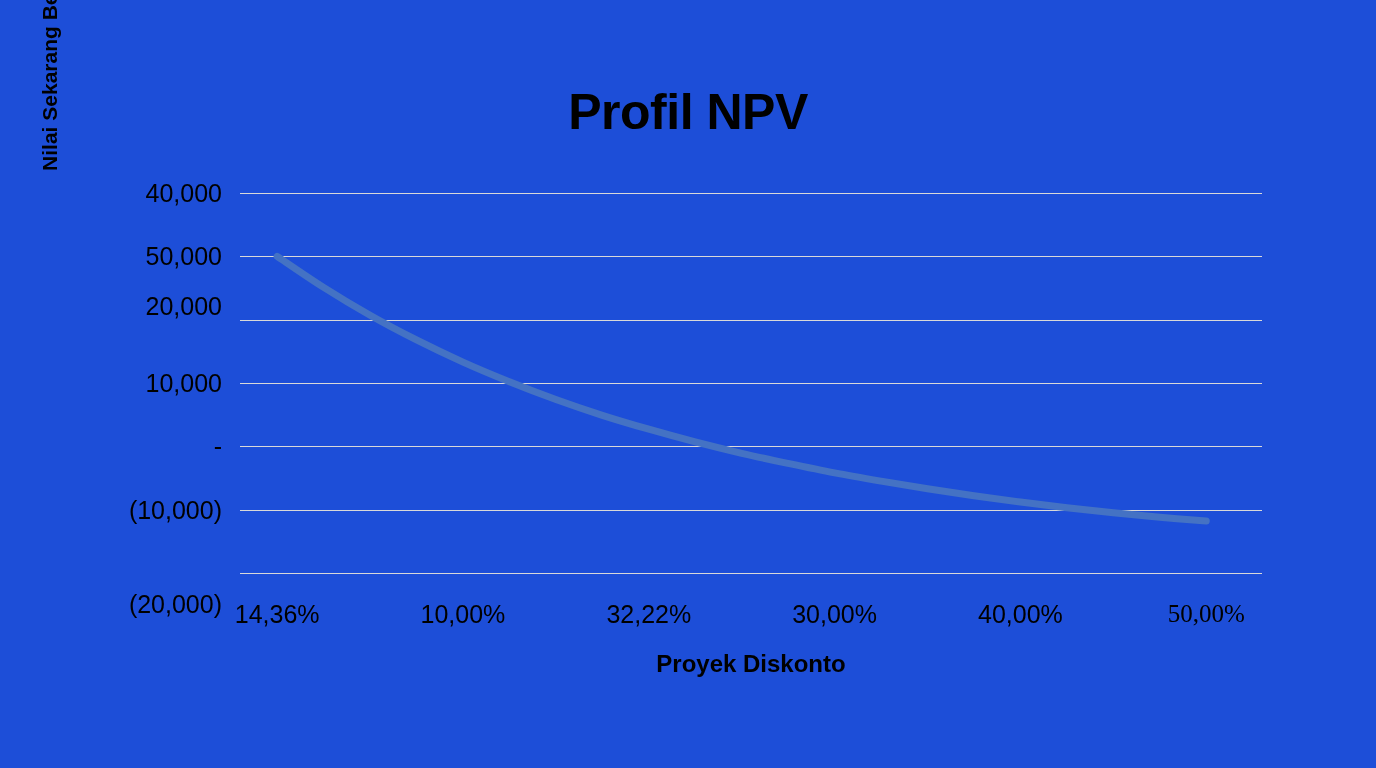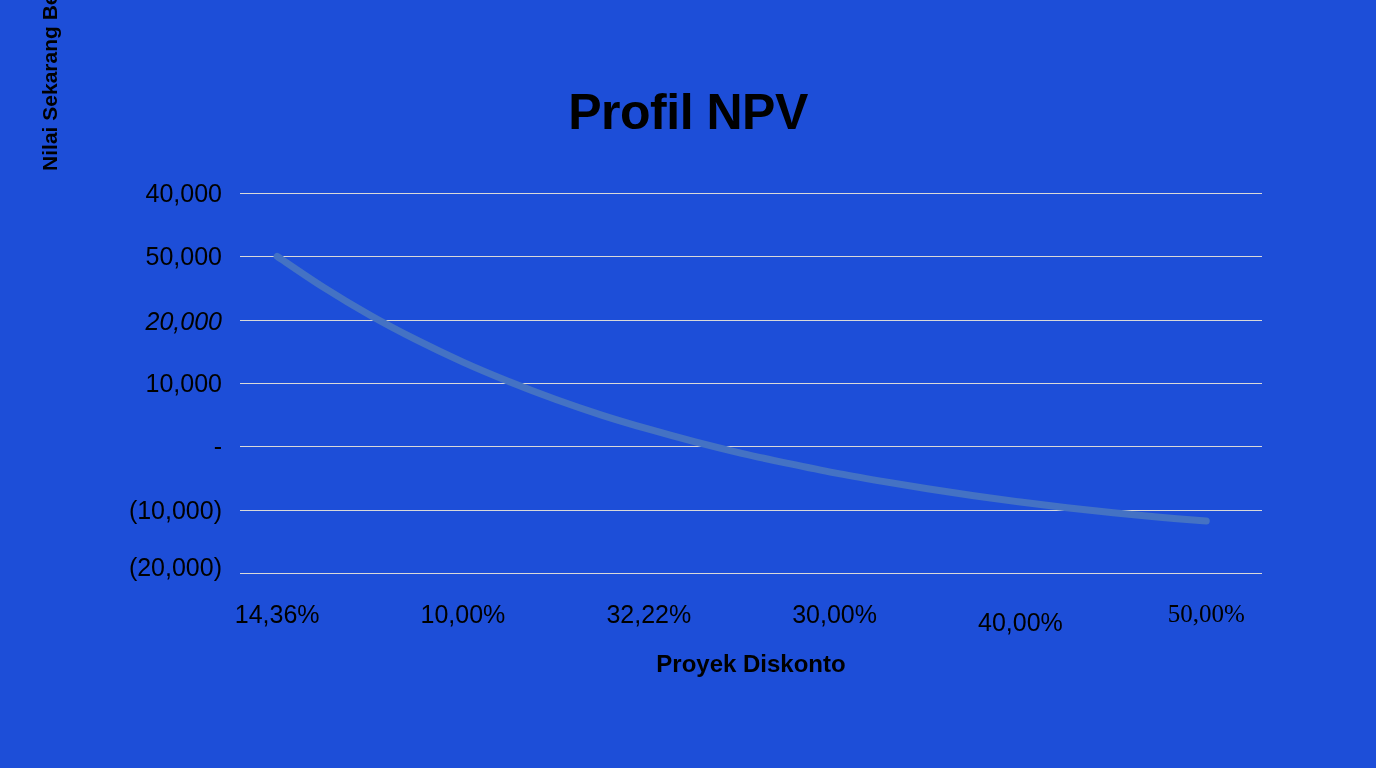--- a/index.html
+++ b/index.html
@@ -132,32 +132,32 @@
         <div class="gridline" style="top: 190px;"></div>
         <div class="gridline" style="top: 253.333px;"></div>
         <div class="gridline" style="top: 316.667px;"></div>
         <div class="gridline" style="top: 380px;"></div>
       </div>
   </div>
 
   <div id="y-tick-labels">
       <div class="y-tick-label" style="top: 193px;">40,000</div>
       <div class="y-tick-label" style="top: 256.333px;">50,000</div>
-      <div class="y-tick-label" style="top: 321px; font-style: italic;">20,000</div>
+      <div class="y-tick-label" style="top: 306px;">20,000</div>
       <div class="y-tick-label" style="top: 383px;">10,000</div>
       <div class="y-tick-label" style="top: 446.333px;">-</div>
       <div class="y-tick-label" style="top: 509.667px;">(10,000)</div>
-      <div class="y-tick-label" style="top: 567px;">(20,000)</div>
+      <div class="y-tick-label" style="top: 604px;">(20,000)</div>
     </div>
   <div id="x-tick-labels">
       <div class="x-tick-label" style="left: 277.164px;">14,36%</div>
       <div class="x-tick-label" style="left: 462.982px;">10,00%</div>
       <div class="x-tick-label" style="left: 648.8px;">32,22%</div>
       <div class="x-tick-label" style="left: 834.618px;">30,00%</div>
-      <div class="x-tick-label" style="left: 1020.44px; margin-top: 8px;">40,00%</div>
+      <div class="x-tick-label" style="left: 1020.44px;">40,00%</div>
       <div class="x-tick-label" style="left: 1206.25px; font-family: Liberation Serif, serif;">50,00%</div>
     </div>
 
   <svg id="series-svg" viewBox="0 0 1376 768" xmlns="http://www.w3.org/2000/svg">
     <path id="npv-line" fill="none" stroke="#4472C4" stroke-width="7" stroke-linecap="round" stroke-linejoin="round" d="M 277.16 256.33 C 284.91 261.51, 308.13 277.55, 323.62 287.37 C 339.10 297.18, 354.59 306.47, 370.07 315.23 C 385.56 323.99, 401.04 332.12, 416.53 339.93 C 432.01 347.74, 447.50 355.13, 462.98 362.10 C 478.47 369.07, 493.95 375.51, 509.44 381.73 C 524.92 387.96, 540.41 393.87, 555.89 399.47 C 571.38 405.06, 586.86 410.34, 602.35 415.30 C 617.83 420.26, 633.32 424.80, 648.80 429.23 C 664.28 433.67, 679.77 437.89, 695.25 441.90 C 710.74 445.91, 726.22 449.71, 741.71 453.30 C 757.19 456.89, 772.68 460.16, 788.16 463.43 C 803.65 466.71, 819.13 469.98, 834.62 472.93 C 850.10 475.89, 865.59 478.53, 881.07 481.17 C 896.56 483.81, 912.04 486.34, 927.53 488.77 C 943.01 491.19, 958.50 493.52, 973.98 495.73 C 989.47 497.95, 1004.95 500.06, 1020.44 502.07 C 1035.92 504.07, 1051.41 505.97, 1066.89 507.77 C 1082.38 509.56, 1097.86 511.25, 1113.35 512.83 C 1128.83 514.42, 1144.32 515.89, 1159.80 517.27 C 1175.28 518.64, 1198.51 520.43, 1206.25 521.07"></path>
   </svg>
 
 </div>
 
 </body></html>

